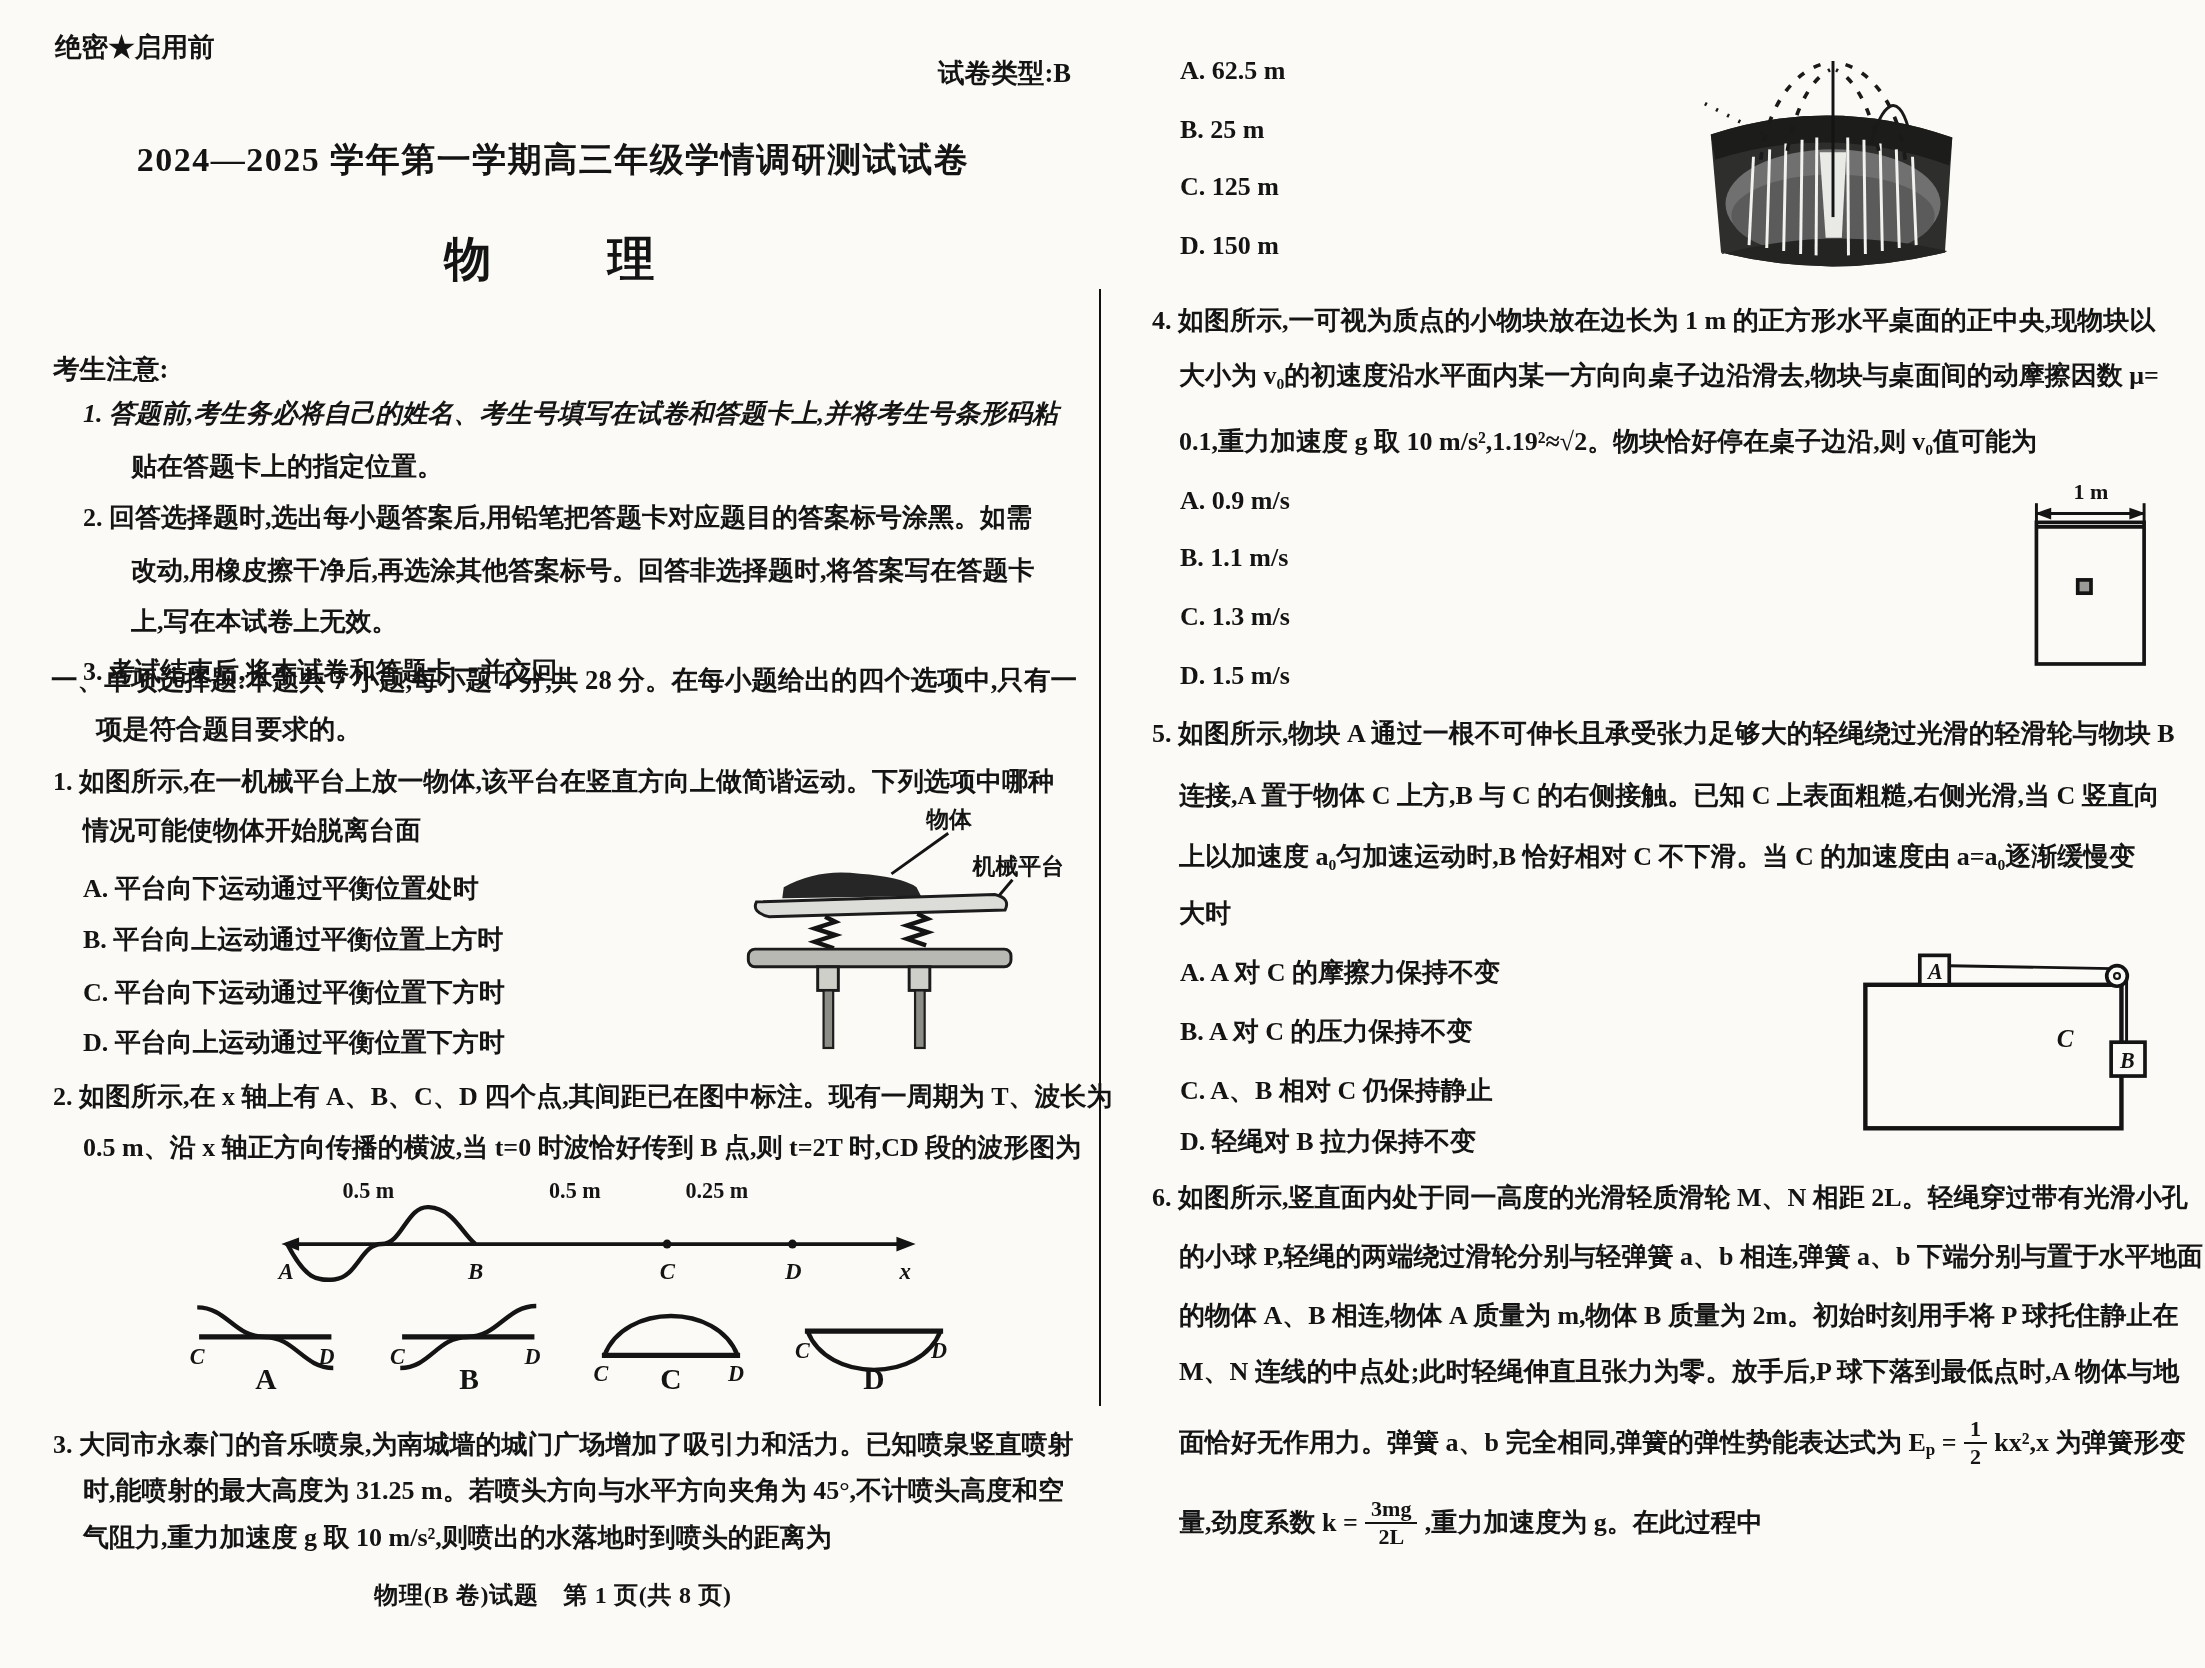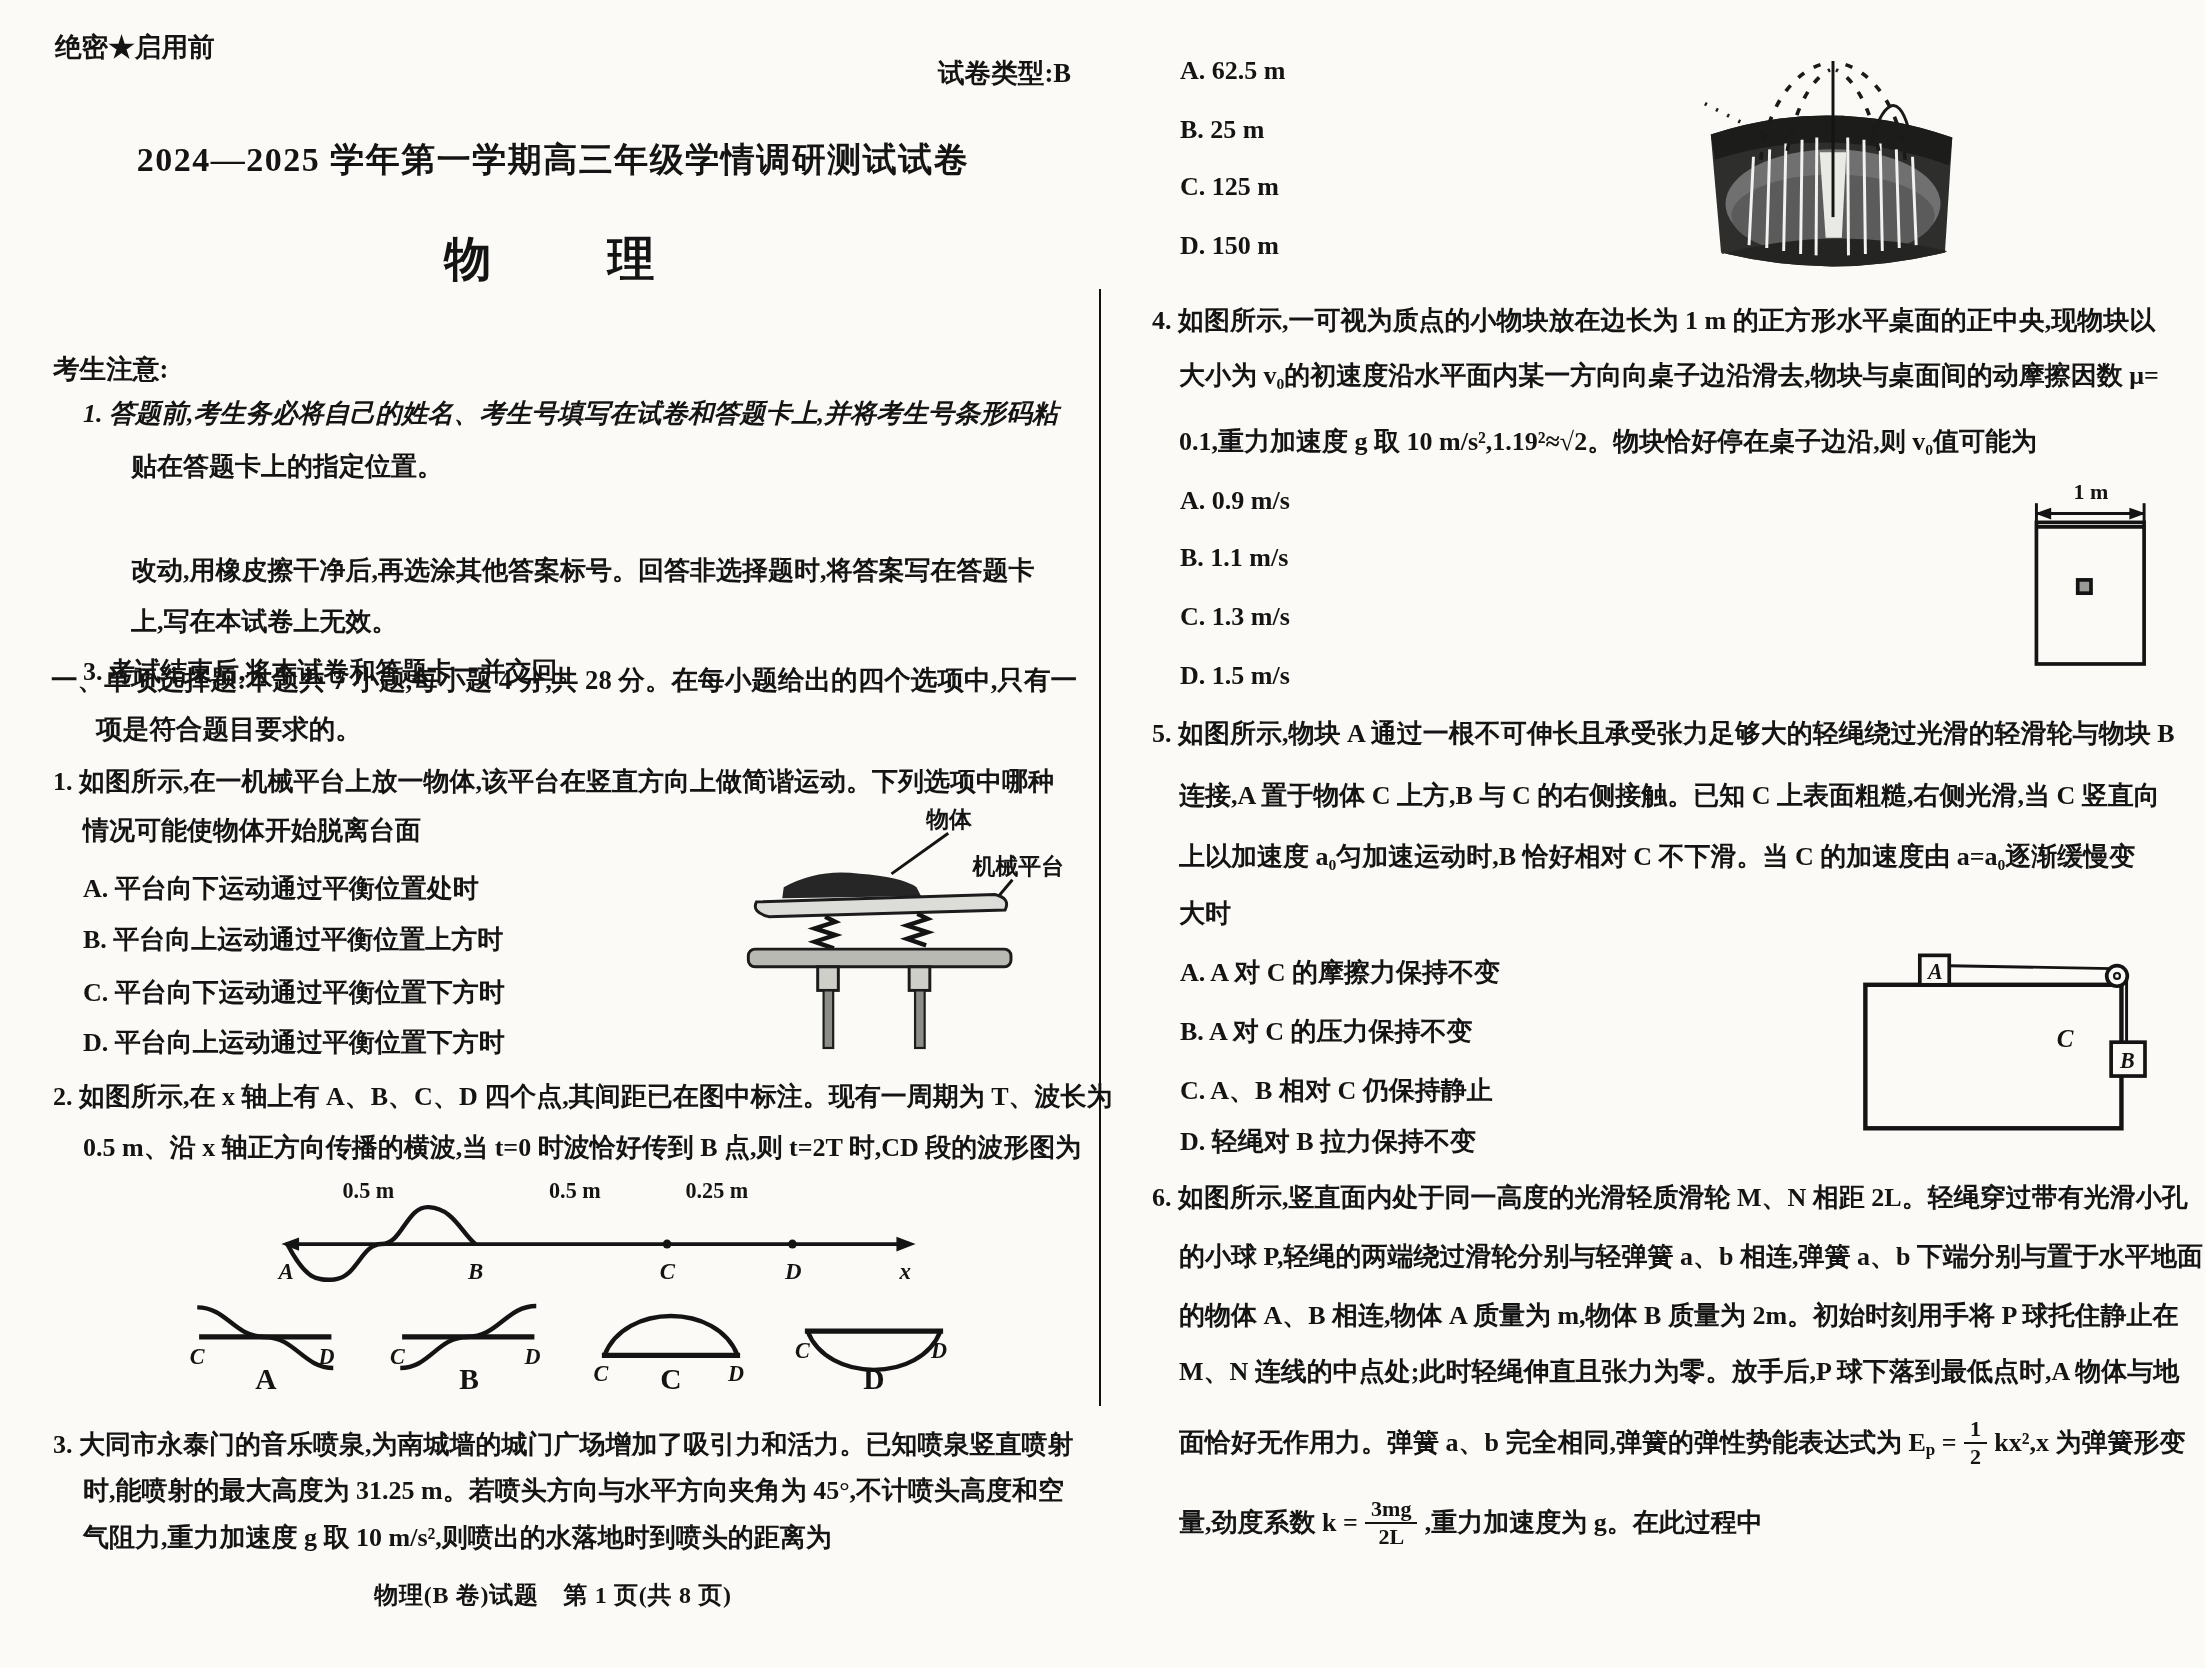--- a/index.html
+++ b/index.html
@@ -32,20 +32,21 @@
 
   <div class="t hdr" style="left:55px;top:31px;">绝密★启用前</div>
   <div class="t hdr" style="left:938px;top:29.5px;margin-top:27px;">试卷类型:B</div>
 
   <div class="t title center1" style="top:139px;">2024—2025 学年第一学期高三年级学情调研测试试卷</div>
   <div class="t subject center1" style="top:230px;">物　　理</div>
 
   <div class="t seclead" style="left:53px;top:353px;">考生注意:</div>
   <div class="t" style="left:83px;top:398px;font-style:italic;">1. 答题前,考生务必将自己的姓名、考生号填写在试卷和答题卡上,并将考生号条形码粘</div>
   <div class="t" style="left:131px;top:451px;">贴在答题卡上的指定位置。</div>
+  <div class="t" style="left:83px;top:502px;">2. 回答选择题时,选出每小题答案后,用铅笔把答题卡对应题目的答案标号涂黑。如需</div>
   <div class="t" style="left:131px;top:555px;">改动,用橡皮擦干净后,再选涂其他答案标号。回答非选择题时,将答案写在答题卡</div>
   <div class="t" style="left:131px;top:606px;">上,写在本试卷上无效。</div>
   <div class="t" style="left:83px;top:656px;">3. 考试结束后,将本试卷和答题卡一并交回。</div>
 
   <div class="t" style="left:51px;top:664px;font-size:26.6px;">一、单项选择题:本题共 7 小题,每小题 4 分,共 28 分。在每小题给出的四个选项中,只有一</div>
   <div class="t" style="left:96px;top:713px;font-size:26.6px;">项是符合题目要求的。</div>
 
   <div class="t" style="left:53px;top:766px;">1. 如图所示,在一机械平台上放一物体,该平台在竖直方向上做简谐运动。下列选项中哪种</div>
   <div class="t" style="left:83px;top:815px;">情况可能使物体开始脱离台面</div>
   <div class="t" style="left:83px;top:873px;">A. 平台向下运动通过平衡位置处时</div>

